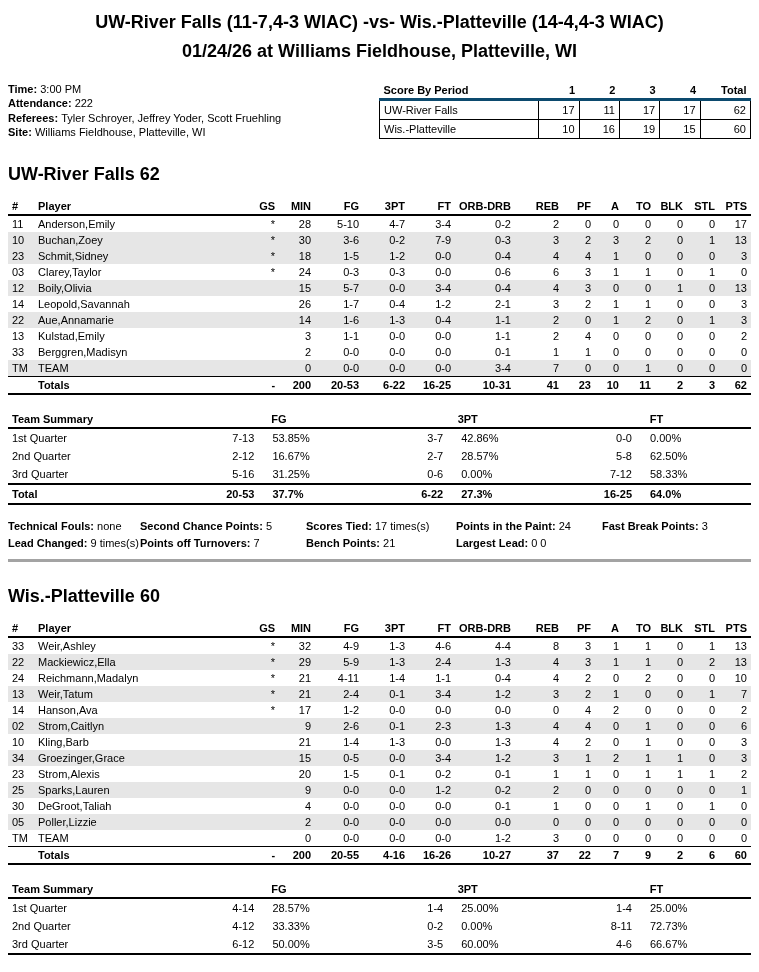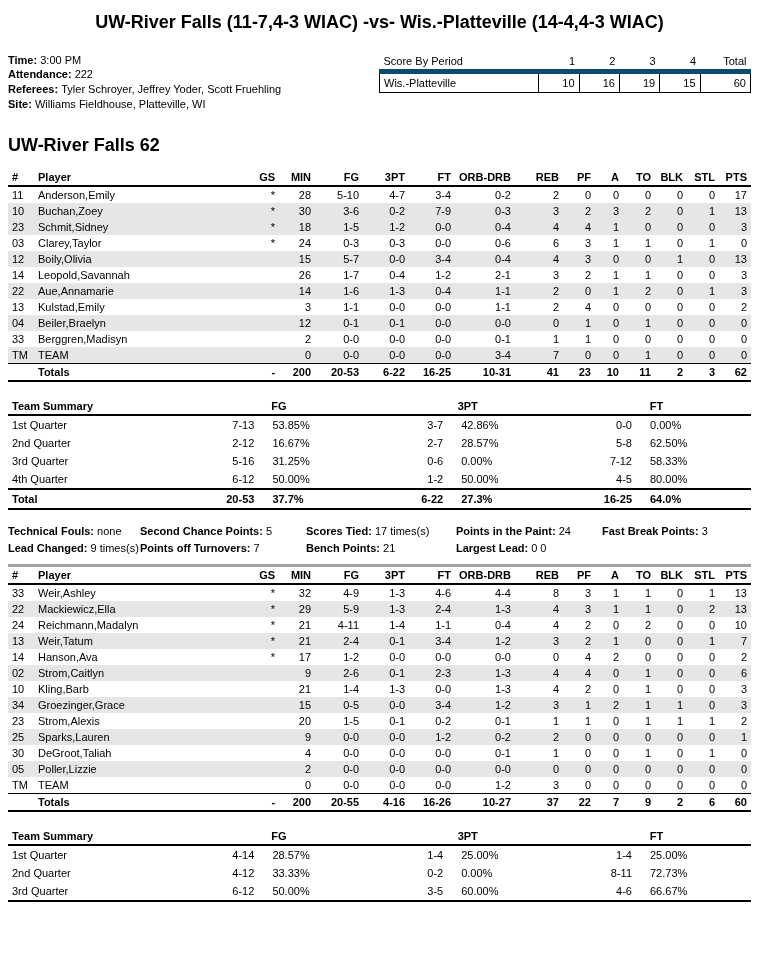--- a/index.html
+++ b/index.html
@@ -18,21 +18,21 @@
     font-size: 18px;
     line-height: 1.6;
   }
 
   .top { display: flex; margin-top: 14px; align-items: flex-start; }
   .info { flex: 1; line-height: 1.33; padding-top: 2px; }
   .info .pair { display: block; white-space: nowrap; }
   .plab { font-weight: bold; }
 
   table.score { border-collapse: collapse; width: 372px; margin-top: 2px; }
-  .score th { border-bottom: 5px solid #0c4a6e; font-weight: normal; padding: 2px 4px; }
+  .score th { border-bottom: 3px solid #0c4a6e; font-weight: bold; padding: 2px 4px; }
   .score td { border: 1px solid #000; padding: 3px 4px; }
   .score .slab { text-align: left; width: 158px; }
   .score .sq   { text-align: right; width: 40px; }
   .score .stot { text-align: right; width: 50px; }
 
   .teamhead { font-weight: bold; font-size: 18px; margin: 24px 0 13px 0; }
 
   table.box { border-collapse: collapse; width: 100%; }
   .box th, .box td { padding: 2px 4px; text-align: right; white-space: nowrap; }
   .box th { border-bottom: 2px solid #000; font-weight: bold; }
@@ -71,40 +71,49 @@
   .notes .pair:nth-child(2) { width: 166px; }
   .notes .pair:nth-child(3) { width: 150px; }
   .notes .pair:nth-child(4) { width: 146px; }
 </style>
 </head>
 <body>
 
 <div class="page">
 
   <div class="title">UW-River Falls (11-7,4-3 WIAC) -vs- Wis.-Platteville (14-4,4-3 WIAC)</div>
+  <div class="title">01/24/26 at Williams Fieldhouse, Platteville, WI</div>
 
   <div class="top">
     <div class="info">
         <span class="pair"><span class="plab">Time: </span><span class="pval">3:00 PM</span></span>
         <span class="pair"><span class="plab">Attendance: </span><span class="pval">222</span></span>
         <span class="pair"><span class="plab">Referees: </span><span class="pval">Tyler Schroyer, Jeffrey Yoder, Scott Fruehling</span></span>
         <span class="pair"><span class="plab">Site: </span><span class="pval">Williams Fieldhouse, Platteville, WI</span></span>
       </div>
     <table class="score">
       <thead>
         <tr>
             <th class="slab">Score By Period</th>
             <th class="sq">1</th>
             <th class="sq">2</th>
             <th class="sq">3</th>
             <th class="sq">4</th>
             <th class="stot">Total</th>
           </tr>
       </thead>
       <tbody>
+          <tr>
+            <td class="slab">UW-River Falls</td>
+            <td class="sq">17</td>
+            <td class="sq">11</td>
+            <td class="sq">17</td>
+            <td class="sq">17</td>
+            <td class="stot">62</td>
+          </tr>
           <tr>
             <td class="slab">Wis.-Platteville</td>
             <td class="sq">10</td>
             <td class="sq">16</td>
             <td class="sq">19</td>
             <td class="sq">15</td>
             <td class="stot">60</td>
           </tr>
         </tbody>
     </table>
@@ -262,37 +271,20 @@
           <td class="cft">0-0</td>
           <td class="corb">1-1</td>
           <td class="creb">2</td>
           <td class="cpf">4</td>
           <td class="ca">0</td>
           <td class="cto">0</td>
           <td class="cblk">0</td>
           <td class="cstl">0</td>
           <td class="cpts">2</td>
         </tr>
-        <tr class="alt">
-          <td class="cnum">04</td>
-          <td class="cname">Beiler,Braelyn</td>
-          <td class="cgs"></td>
-          <td class="cmin">12</td>
-          <td class="cfg">0-1</td>
-          <td class="c3pt">0-1</td>
-          <td class="cft">0-0</td>
-          <td class="corb">0-0</td>
-          <td class="creb">0</td>
-          <td class="cpf">1</td>
-          <td class="ca">0</td>
-          <td class="cto">1</td>
-          <td class="cblk">0</td>
-          <td class="cstl">0</td>
-          <td class="cpts">0</td>
-        </tr>
         <tr>
           <td class="cnum">33</td>
           <td class="cname">Berggren,Madisyn</td>
           <td class="cgs"></td>
           <td class="cmin">2</td>
           <td class="cfg">0-0</td>
           <td class="c3pt">0-0</td>
           <td class="cft">0-0</td>
           <td class="corb">0-1</td>
           <td class="creb">1</td>
@@ -372,48 +364,40 @@
         </tr>
         <tr>
           <td class="slabel">3rd Quarter</td>
           <td class="satt">5-16</td>
           <td class="spct">31.25%</td>
           <td class="satt">0-6</td>
           <td class="spct">0.00%</td>
           <td class="satt">7-12</td>
           <td class="spct">58.33%</td>
         </tr>
-        <tr>
-          <td class="slabel">4th Quarter</td>
-          <td class="satt">6-12</td>
-          <td class="spct">50.00%</td>
-          <td class="satt">1-2</td>
-          <td class="spct">50.00%</td>
-          <td class="satt">4-5</td>
-          <td class="spct">80.00%</td>
-        </tr>
       </tbody>
     <tbody>
       <tr class="totals">
           <td class="slabel">Total</td>
           <td class="satt">20-53</td>
           <td class="spct">37.7%</td>
           <td class="satt">6-22</td>
           <td class="spct">27.3%</td>
           <td class="satt">16-25</td>
           <td class="spct">64.0%</td>
         </tr>
     </tbody>
   </table>
 
   <div class="notes-wrap">
     <div class="notes"><span class="pair"><span class="plab">Technical Fouls: </span><span class="pval">none</span></span><span class="pair"><span class="plab">Second Chance Points: </span><span class="pval">5</span></span><span class="pair"><span class="plab">Scores Tied: </span><span class="pval">17 times(s)</span></span><span class="pair"><span class="plab">Points in the Paint: </span><span class="pval">24</span></span><span class="pair"><span class="plab">Fast Break Points: </span><span class="pval">3</span></span></div>
     <div class="notes"><span class="pair"><span class="plab">Lead Changed: </span><span class="pval">9 times(s)</span></span><span class="pair"><span class="plab">Points off Turnovers: </span><span class="pval">7</span></span><span class="pair"><span class="plab">Bench Points: </span><span class="pval">21</span></span><span class="pair"><span class="plab">Largest Lead: </span><span class="pval">0 0</span></span></div>
   </div>
 
+  <div class="teamhead">Wis.-Platteville 60</div>
 
   <table class="box">
     <thead>
       <tr>
           <th class="cnum">#</th>
           <th class="cname">Player</th>
           <th class="cgs">GS</th>
           <th class="cmin">MIN</th>
           <th class="cfg">FG</th>
           <th class="c3pt">3PT</th>

